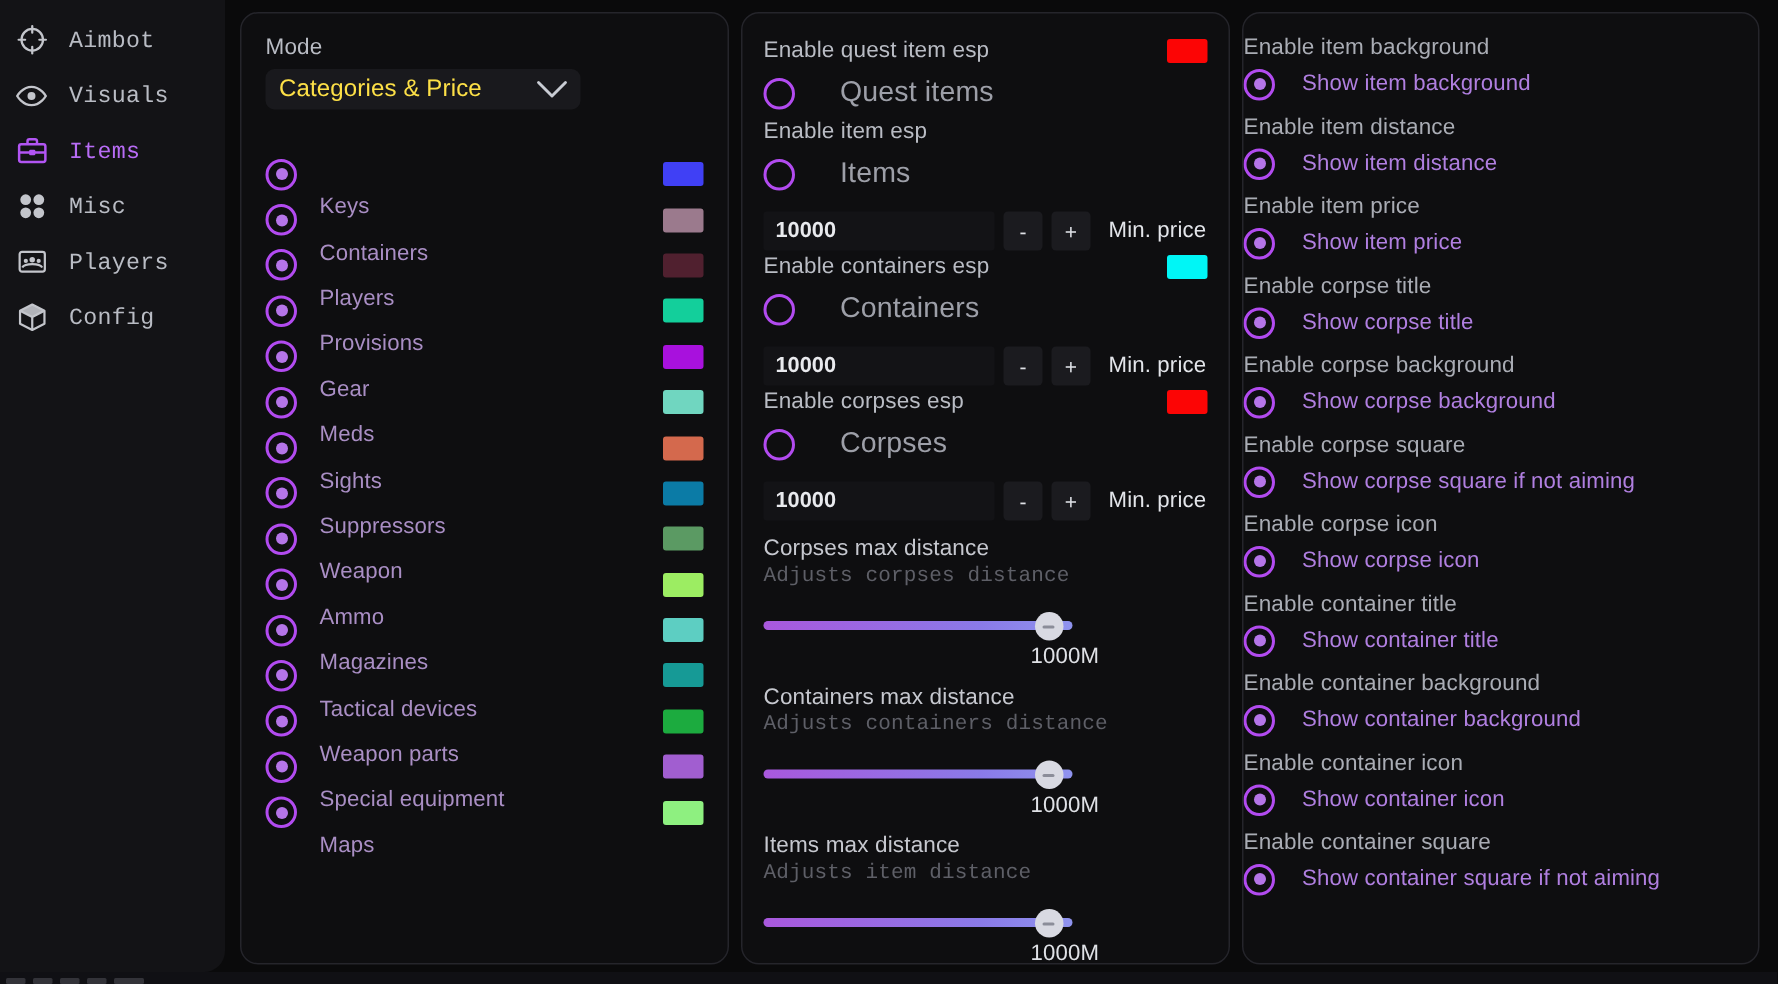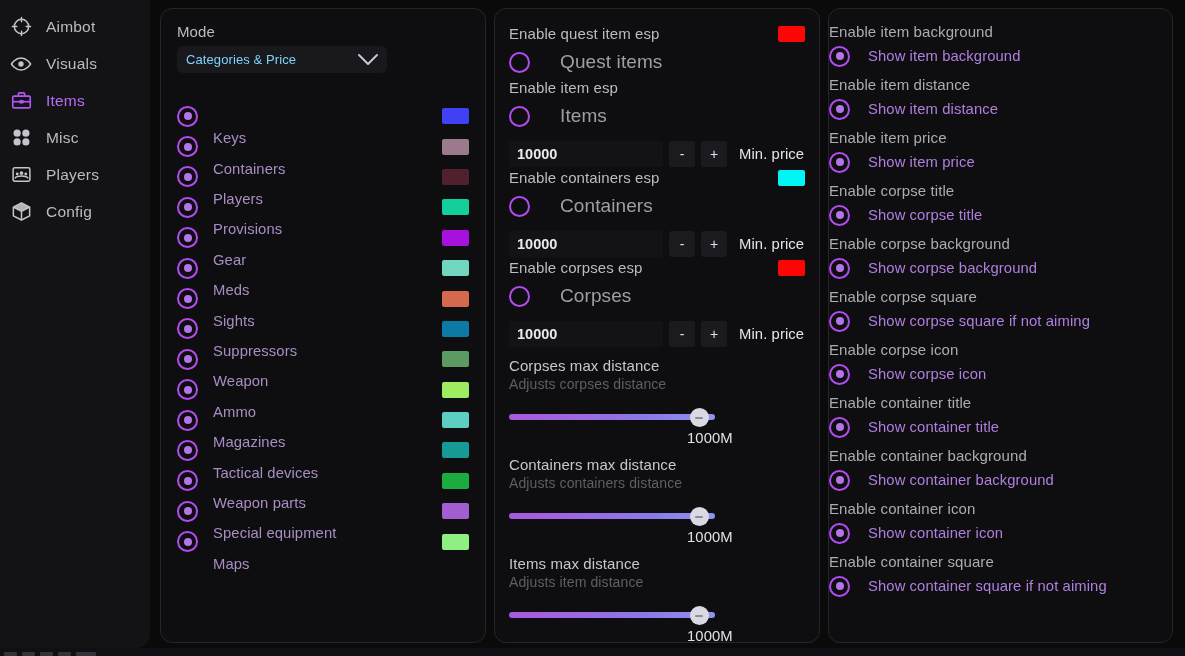--- a/index.html
+++ b/index.html
@@ -37,20 +37,21 @@
     width: 22px; height: 22px;
     display: flex; align-items: center; justify-content: center;
     color: #c3c5cb;
     flex: 0 0 22px;
   }
   .nav-icon svg { display: block; }
   .nav-label {
     font-size: 15.5px;
     color: #b9bcc4;
     letter-spacing: .2px;
+    font-family: Liberation Mono, monospace;
   }
   .nav-item.active .nav-label { color: #b86cf5; }
   .nav-item.active .nav-icon { color: #b255f3; }
 
   
   .panels {
     display: flex;
     gap: 8px;
     padding: 8px 12px 12px 10px;
     flex: 1;
@@ -79,22 +80,22 @@
     height: 27px;
     background: #19191d;
     border-radius: 6px;
     display: flex;
     align-items: center;
     padding: 0 8px 0 9px;
     cursor: pointer;
   }
   .select-value {
     flex: 1;
-    font-size: 13px;
-    color: #7dd3fc;
+    font-size: 16px;
+    color: #fde047;
     letter-spacing: .1px;
   }
   .chev { color: #c9ccd4; display: flex; }
 
   .cat-list { margin-top: 28px; }
   .cat-row {
     display: flex;
     align-items: center;
     height: 30.4px;
     position: relative;
@@ -177,21 +178,21 @@
     display: flex; align-items: center; justify-content: center;
     cursor: pointer;
   }
   .price-caption {
     font-size: 14.8px; color: #e3e5ea;
     margin-left: 6px; letter-spacing: .1px;
   }
 
   .slider-block { margin-top: 10px; }
   .slider-title { font-size: 15px; color: #c6c8cf; letter-spacing: .1px; }
-  .slider-sub { font-size: 14px; color: #5e5f67; margin-top: 2px; letter-spacing: .1px; }
+  .slider-sub { font-size: 14px; color: #5e5f67; margin-top: 2px; letter-spacing: .1px; font-family: Liberation Mono, monospace; }
   .slider-wrap {
     position: relative;
     height: 24px;
     margin-top: 13px;
     width: 206px;
   }
   .slider-track {
     position: absolute; top: 9px; left: 0;
     width: 206px; height: 6px;
     border-radius: 3px;

